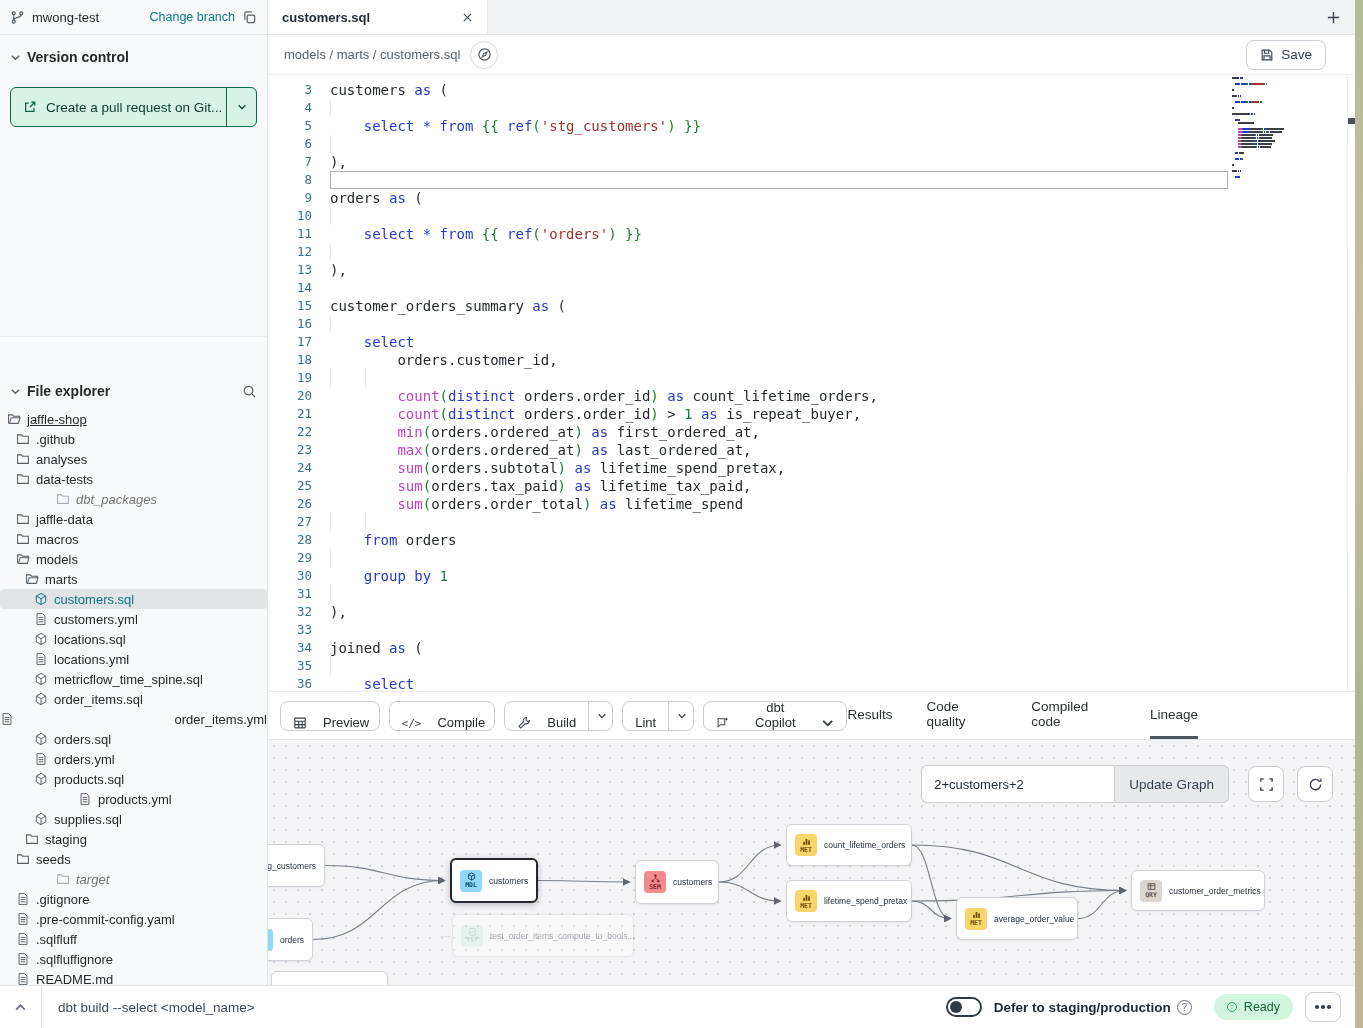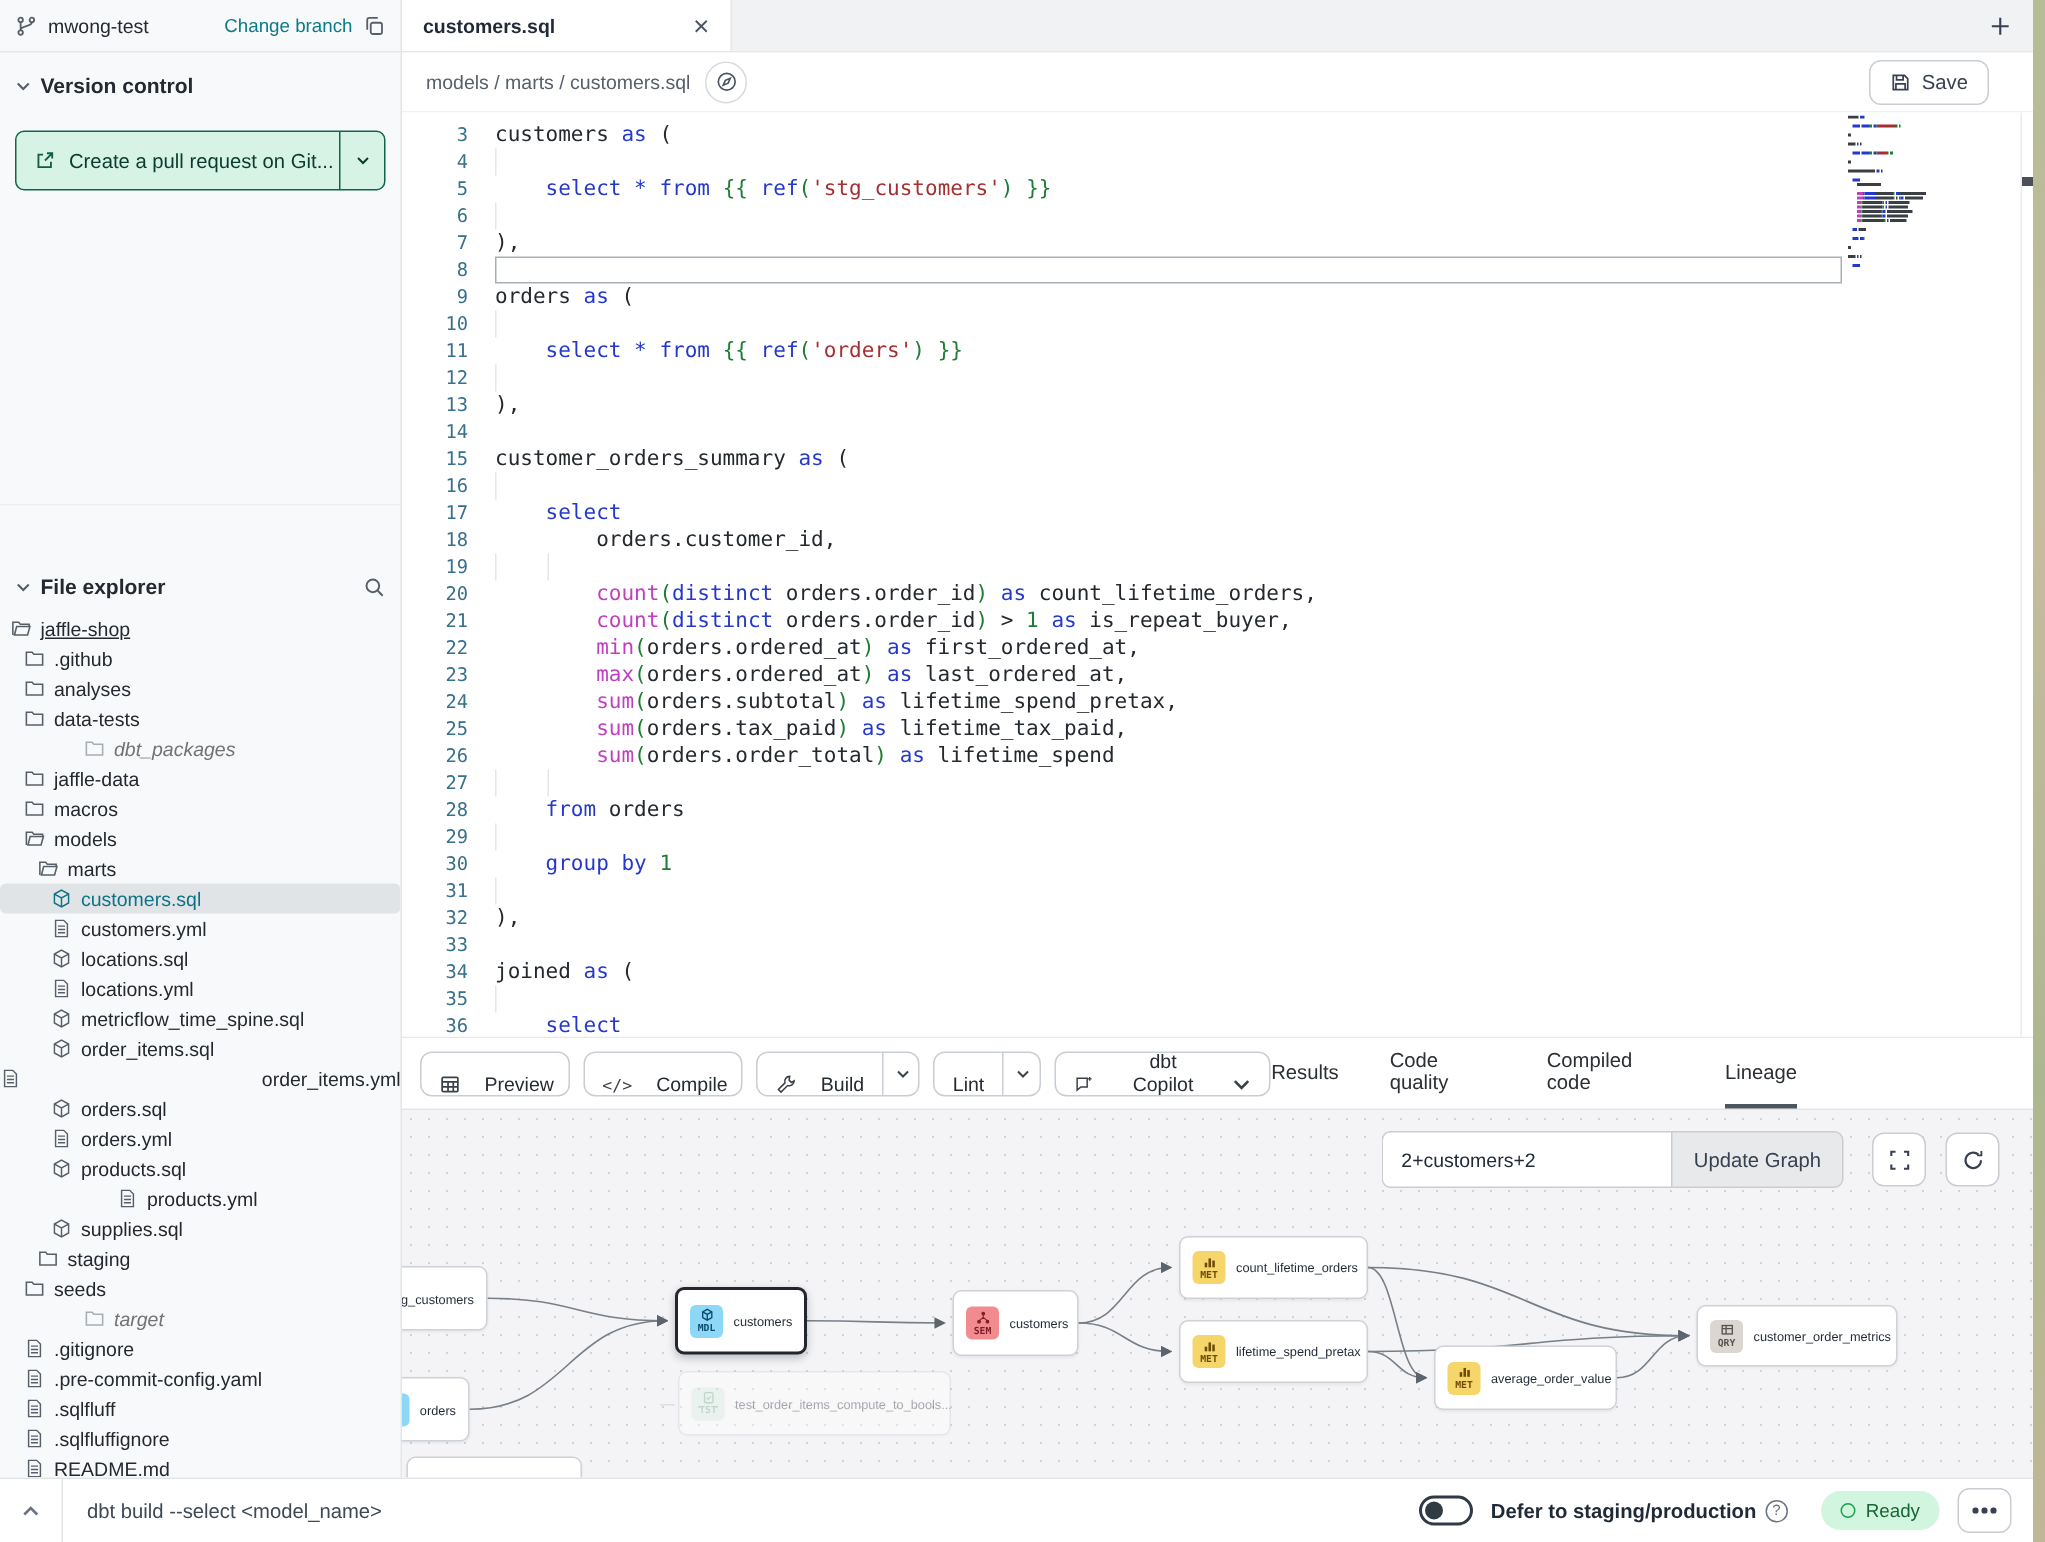--- a/index.html
+++ b/index.html
@@ -78,21 +78,21 @@
   .btn svg { width:14px; height:14px; color:#3a4149; }
   .btn .caret-cell svg { width:10px; height:10px; }
   .code-glyph { font-family:"DejaVu Sans Mono", monospace; font-size:11px; color:#3a4149; }
   .ptabs { margin-left:auto; padding-right:165px; display:flex; gap:34px; height:100%; }
   .ptab { height:100%; display:flex; align-items:center; font-size:13.5px; color:#2b3036; border-bottom:3px solid transparent; cursor:pointer; }
   .ptab.active { border-bottom-color:#4d5560; }
 
   
   .lineage { flex:1; position:relative; background:#f4f4f6; overflow:hidden;
     background-image:radial-gradient(circle, #cfd1d8 1px, transparent 1px); background-size:12px 12px; }
-  .lin-controls { position:absolute; top:14px; right:30px; display:flex; align-items:center; z-index:5; }
+  .lin-controls { position:absolute; top:25px; right:30px; display:flex; align-items:center; z-index:5; }
   .lin-search { width:193px; height:38px; border:1px solid #c9cdd2; border-right:none; border-radius:6px 0 0 6px; padding:0 12px; font-size:13px; color:#1f2937; background:#fff; outline:none; font-family:"Liberation Sans", sans-serif; }
   .lin-update { height:38px; border:1px solid #c9cdd2; border-radius:0 6px 6px 0; background:#e8e9eb; font-size:13.5px; color:#374151; padding:0 14px; cursor:pointer; font-family:"Liberation Sans", sans-serif; }
   .sq-btn { width:36px; height:36px; border:1px solid #c9cdd2; border-radius:8px; background:#fff; display:flex; align-items:center; justify-content:center; color:#374151; cursor:pointer; }
   .sq-btn svg { width:15px; height:15px; }
   .sq-btn.first { margin-left:19px; }
   .sq-btn + .sq-btn { margin-left:13px; }
   .canvas { position:absolute; inset:0; }
   .edges { position:absolute; inset:0; pointer-events:none; }
   .node { position:absolute; background:#fff; border:1px solid #cdd2d9; border-radius:6px; display:flex; align-items:center; gap:7px; padding:0 8px; font-size:8.5px; color:#1f2937; box-shadow:0 1px 2px rgba(16,24,40,.06); cursor:pointer; }
   .node.end { justify-content:flex-end; }

